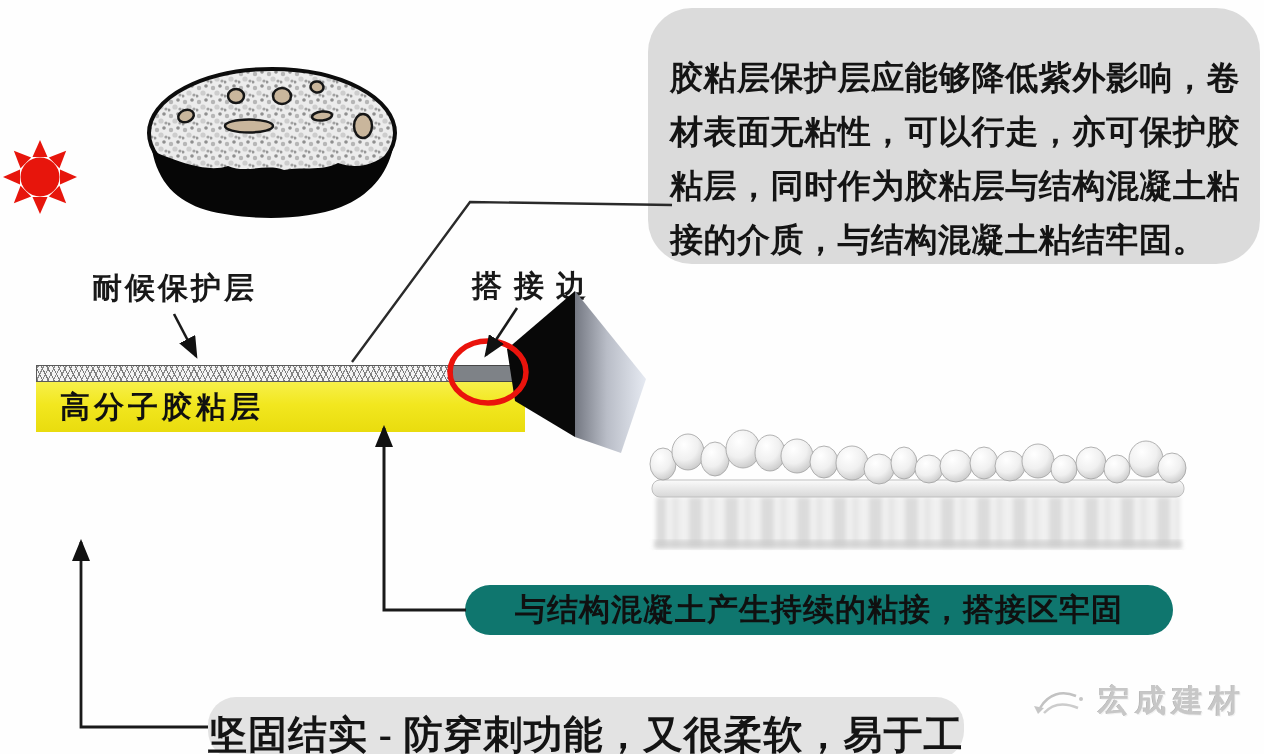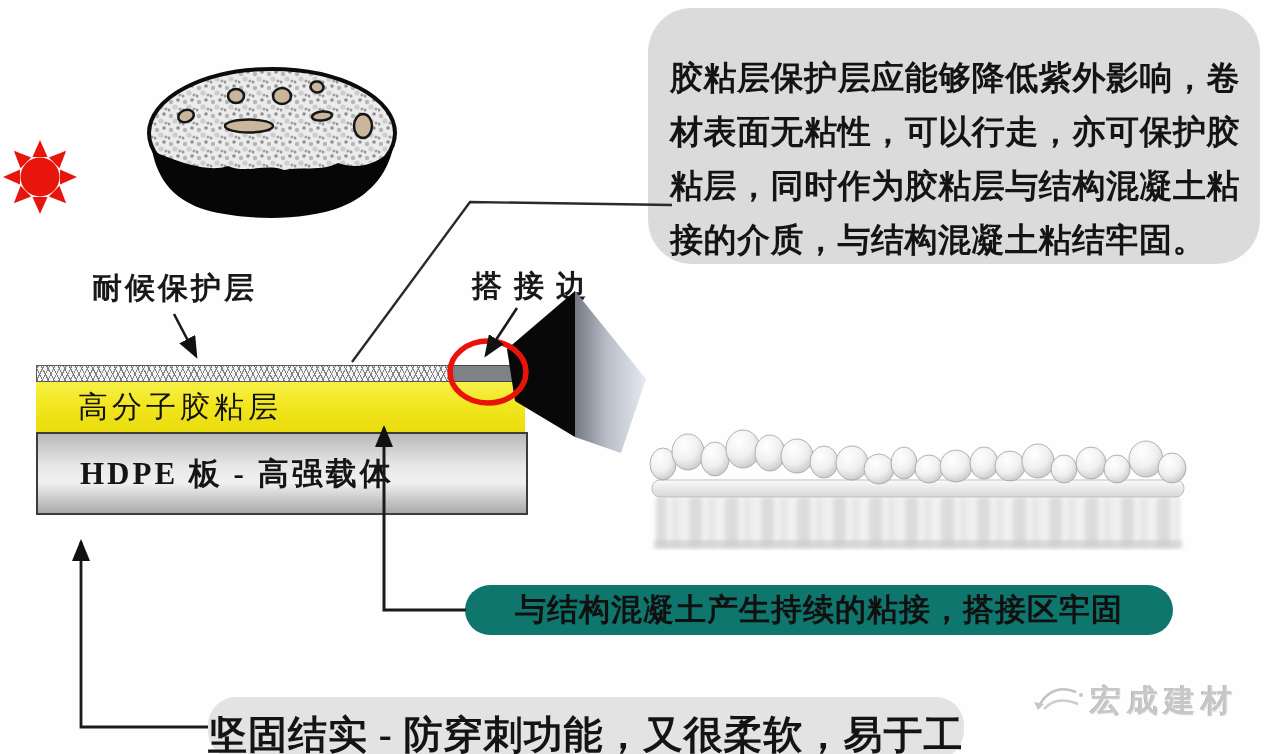--- a/index.html
+++ b/index.html
@@ -35,21 +35,21 @@
   .lap-bar{
     left:452px;top:365px;width:71px;height:17px;box-sizing:border-box;
     background:#7e8287;border:1px solid #474747;
   }
   .layer-yellow{
     left:36px;top:382px;width:489px;height:50px;
     background:linear-gradient(180deg,#f7f04a 0%,#f2e71f 45%,#e9dc0e 100%);
     display:flex;align-items:center;
   }
   .layer-yellow span{
-    font-size:30px;font-weight:normal;letter-spacing:4px;margin-left:42px;color:#101010;
+    font-size:30px;font-weight:bold;letter-spacing:4px;margin-left:24px;color:#101010;
   }
   .layer-hdpe{
     left:36px;top:432px;width:492px;height:83px;box-sizing:border-box;
     border:2px solid #3c3c3c;
     background:linear-gradient(180deg,#b9b9b9 0%,#e9e9e9 42%,#f0f0f0 62%,#a9a9a9 100%);
     display:flex;align-items:center;
   }
   .layer-hdpe span{
     font-size:31px;font-weight:bold;letter-spacing:3px;margin-left:42px;color:#151515;
   }
@@ -70,21 +70,21 @@
   .bottom-box{
     left:208px;top:697px;width:756px;height:62px;border-radius:28px;
     background:#e3e3e3;display:flex;align-items:flex-start;justify-content:center;
   }
   .bottom-box span{
     font-size:39px;font-weight:bold;letter-spacing:1px;color:#141414;margin-top:11px;
   }
 
   
   .watermark{
-    left:1032px;top:680px;display:flex;align-items:flex-start;gap:0;
+    left:1032px;top:680px;display:flex;align-items:flex-end;gap:8px;
   }
   .watermark .brand{
     font-size:31px;font-weight:bold;letter-spacing:6px;color:#c7c7c7;
     text-shadow:1px 1px 0 #f2f2f2,-0.5px -0.5px 0 #a9a9a9;
   }
 
   .z0{z-index:0;} .z1{z-index:1;} .z2{z-index:2;} .z3{z-index:3;pointer-events:none;}
 </style>
 </head>
 <body>
@@ -178,23 +178,20 @@
         <ellipse cx="1172" cy="468" rx="14" ry="15"></ellipse>
       </g>
     </g>
   </svg>
 
   <div class="abs z1 layer-hatch"></div>
   <div class="abs z1 lap-bar"></div>
   <div class="abs z1 layer-yellow">
     <span>高分子胶粘层</span>
   </div>
-  <div class="abs z1 layer-hdpe">
-    <span>HDPE 板 - 高强载体</span>
-  </div>
 
   <div class="abs z2 lbl lbl-weather">耐候保护层</div>
   <div class="abs z2 lbl lbl-lap">搭接边</div>
 
   <div class="abs z2 info-box">
     <p>胶粘层保护层应能够降低紫外影响，卷材表面无粘性，可以行走，亦可保护胶粘层，同时作为胶粘层与结构混凝土粘接的介质，与结构混凝土粘结牢固。</p>
   </div>
 
   <div class="abs z2 pill">
     <span>与结构混凝土产生持续的粘接，搭接区牢固</span>

